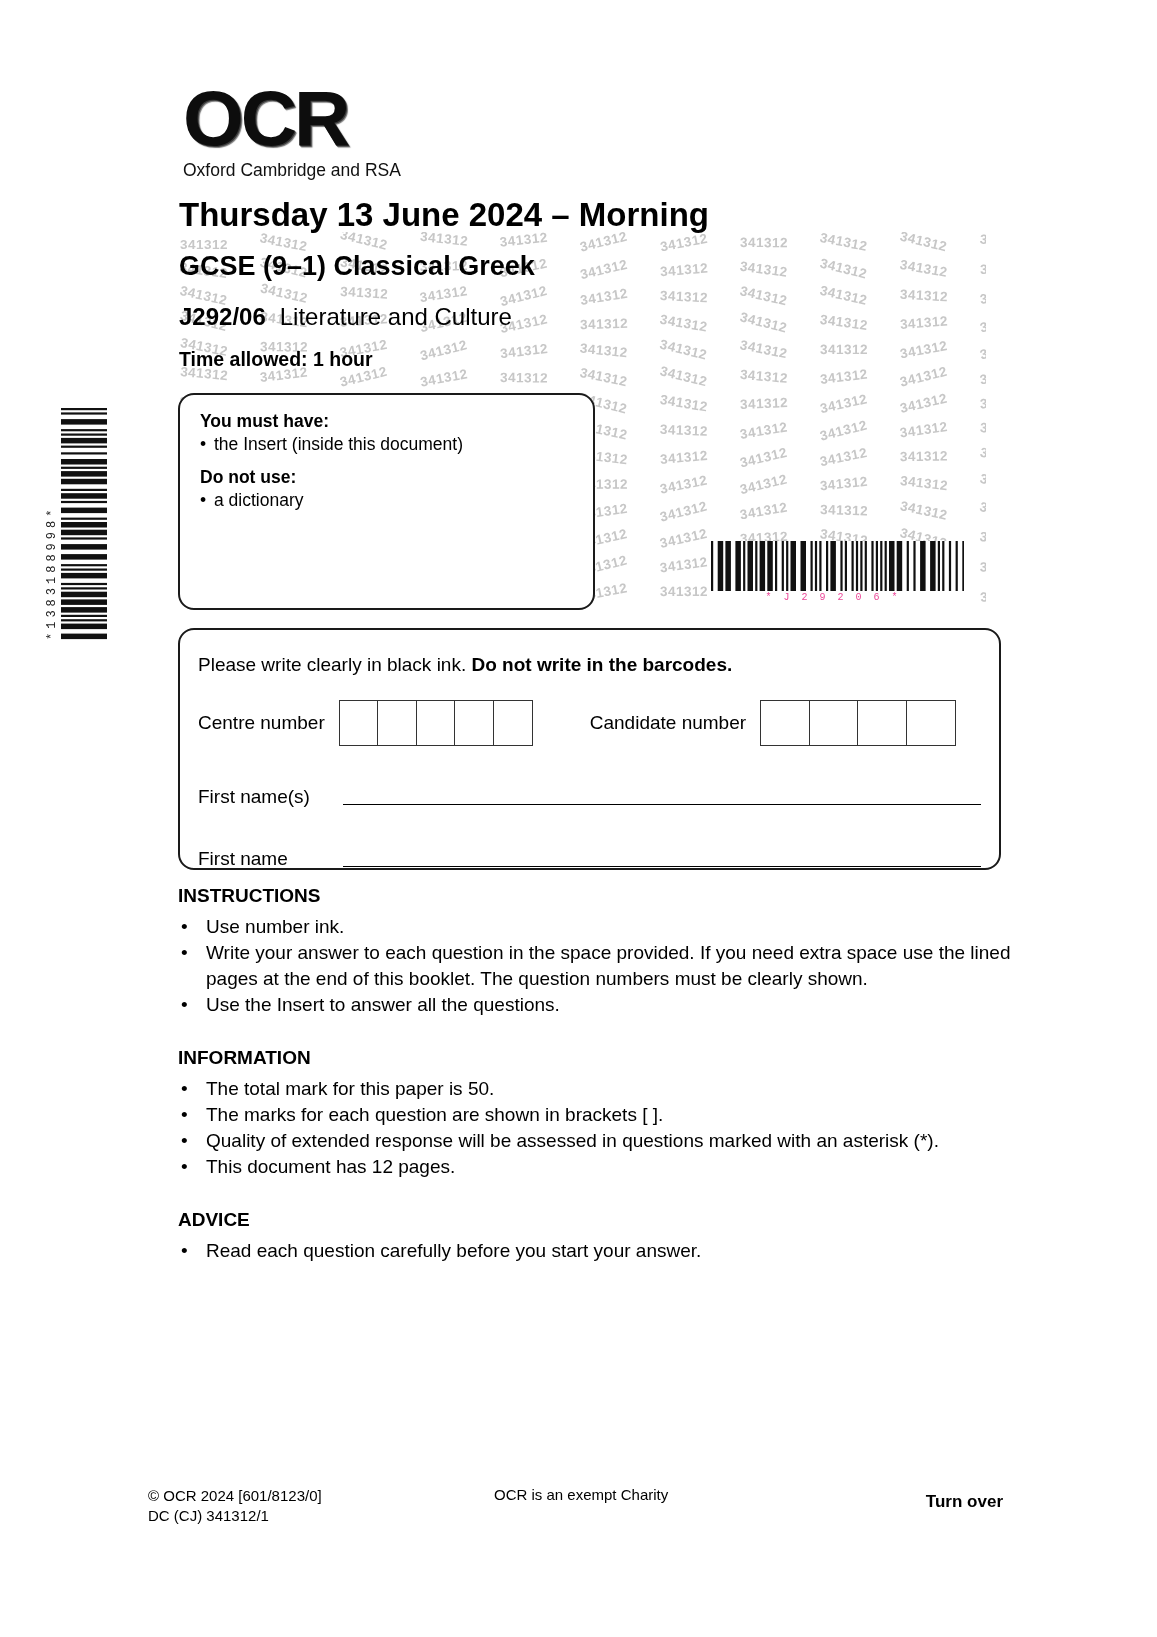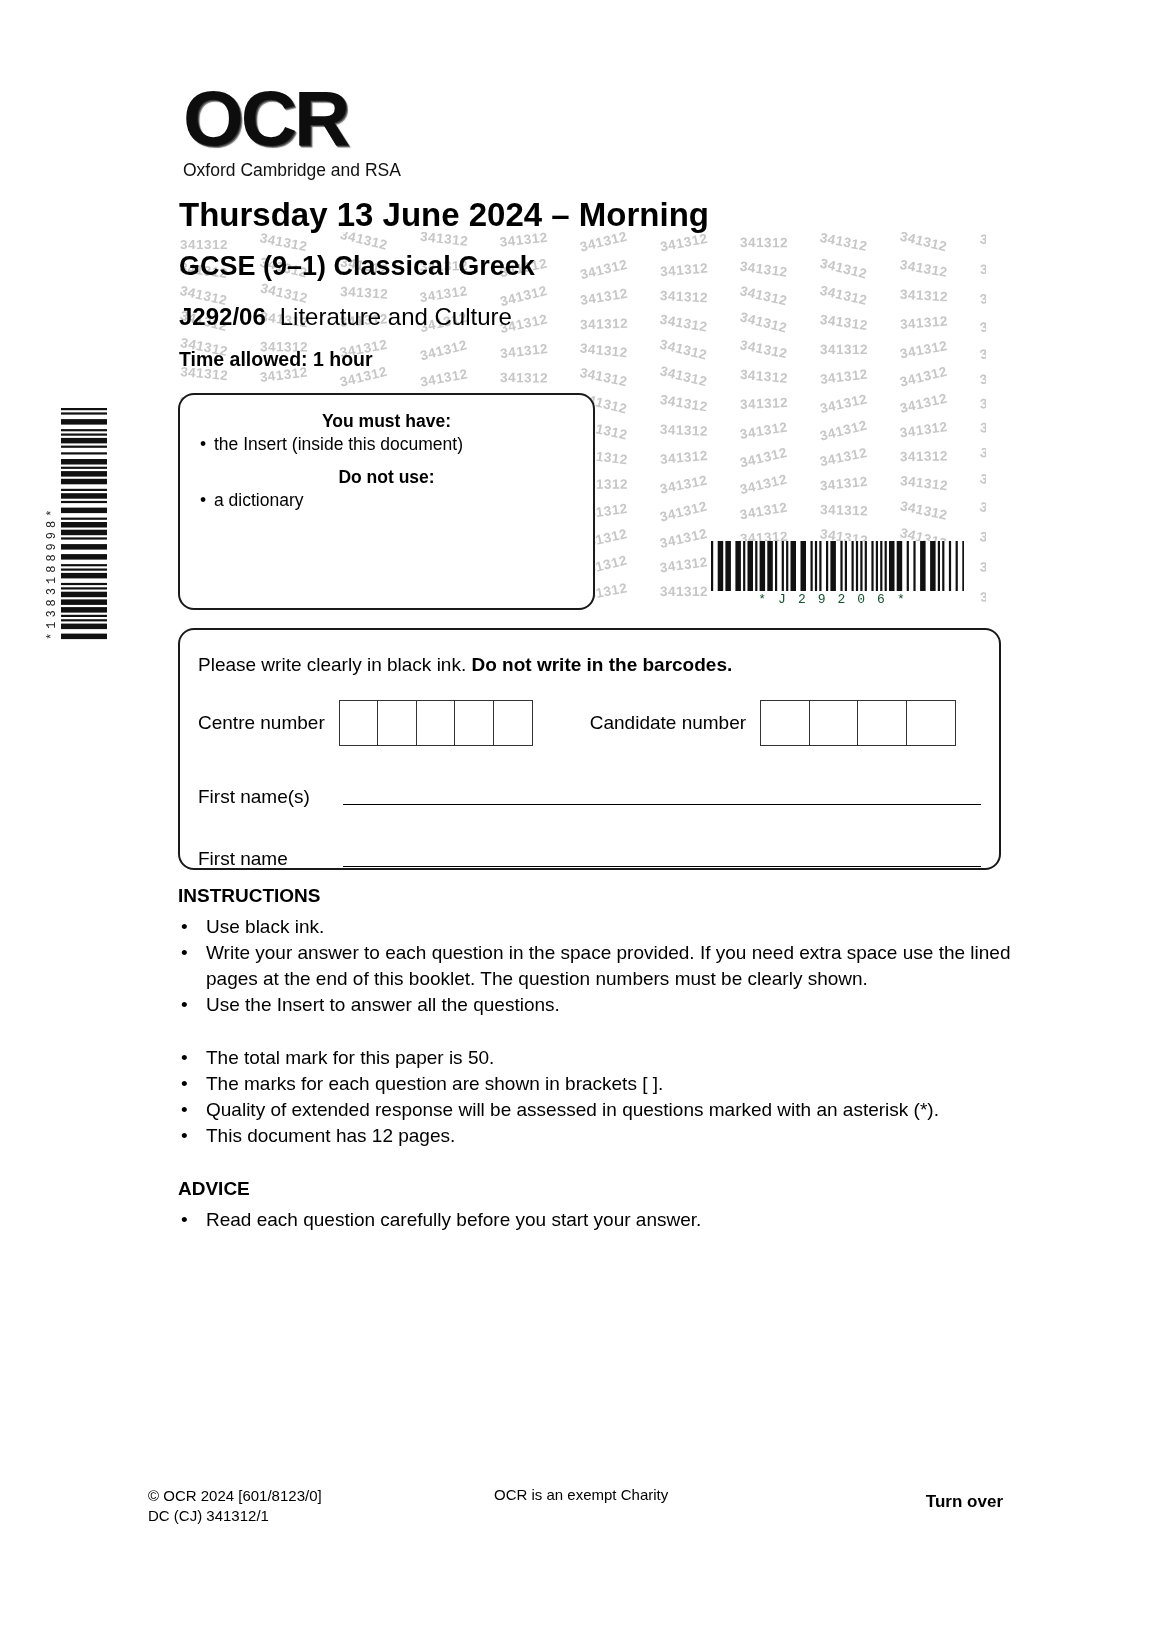--- a/index.html
+++ b/index.html
@@ -36,39 +36,39 @@
   .h-paper { font-size:24px; margin-top:21px; }
   .h-paper .code { font-weight:bold; margin-right:14px; }
   .h-time  { font-size:19.5px; font-weight:bold; margin-top:17px; }
 
   
   .req-box {
     position:absolute; left:178px; top:393px; width:417px; height:217px;
     background:#fff; border:2.5px solid #1a1a1a; border-radius:16px; z-index:2;
     padding:15px 20px; font-size:17.5px; line-height:22px;
   }
-  .req-box .lbl { font-weight:bold;text-align:center; }
+  .req-box .lbl { font-weight:bold; }
   .req-box .item { margin-top:1px; }
   .req-box .gap { height:11px; }
   .bullet-dot { display:inline-block; width:14px; }
 
   
   .barcode-left { position:absolute; left:45px; top:408px; z-index:3; display:flex; }
   .bc-left-text {
     writing-mode:vertical-rl; transform:rotate(180deg);
     font-family:"Liberation Mono", monospace; font-size:12px; color:#222;
     letter-spacing:4px; margin-right:2px; margin-top:18px;
   }
   .bc-left-bars { width:46px; height:232px; }
 
   
   .barcode-right { position:absolute; left:711px; top:541px; width:253px; z-index:3; background:#fff; text-align:center; }
   .bc-right-bars { width:253px; height:50px; display:block; }
   .bc-right-text {
-    font-family:"Liberation Mono", monospace; font-size:13px; color:#14532d;
+    font-family:"Liberation Mono", monospace; font-size:10px; color:#ec4899;
     letter-spacing:12px; margin-top:1px; white-space:nowrap;
   }
 
   
   .cand-box {
     position:absolute; left:178px; top:628px; width:823px; height:242px;
     background:#fff; border:2.5px solid #1a1a1a; border-radius:16px; z-index:2;
     padding:24px 18px 0 18px; font-size:19px;
   }
   .cand-instr { margin-bottom:24px; }
@@ -259,32 +259,33 @@
       <span class="name-label">First name</span>
       <div class="name-line"></div>
     </div>
   </div>
 
   <div class="sections" id="sections">
       <div class="section">
         <div class="sec-head">INSTRUCTIONS</div>
         <div class="sec-li">
           <span class="mark">•</span>
-          <span class="txt"><span>Use black ink.</span></span>
+          <span class="txt"><span>Use number ink.</span></span>
         </div>
         <div class="sec-li">
           <span class="mark">•</span>
           <span class="txt"><span>Write your answer to each question in the space provided. If you need extra space use the lined pages at the end of this booklet. The question numbers must be clearly shown.</span></span>
         </div>
         <div class="sec-li">
           <span class="mark">•</span>
           <span class="txt"><span>Use the Insert to answer </span><b>all</b><span> the questions.</span></span>
         </div>
       </div>
       <div class="section">
+        <div class="sec-head">INFORMATION</div>
         <div class="sec-li">
           <span class="mark">•</span>
           <span class="txt"><span>The total mark for this paper is </span><b>50</b><span>.</span></span>
         </div>
         <div class="sec-li">
           <span class="mark">•</span>
           <span class="txt"><span>The marks for each question are shown in brackets </span><b>[ ]</b><span>.</span></span>
         </div>
         <div class="sec-li">
           <span class="mark">•</span>

